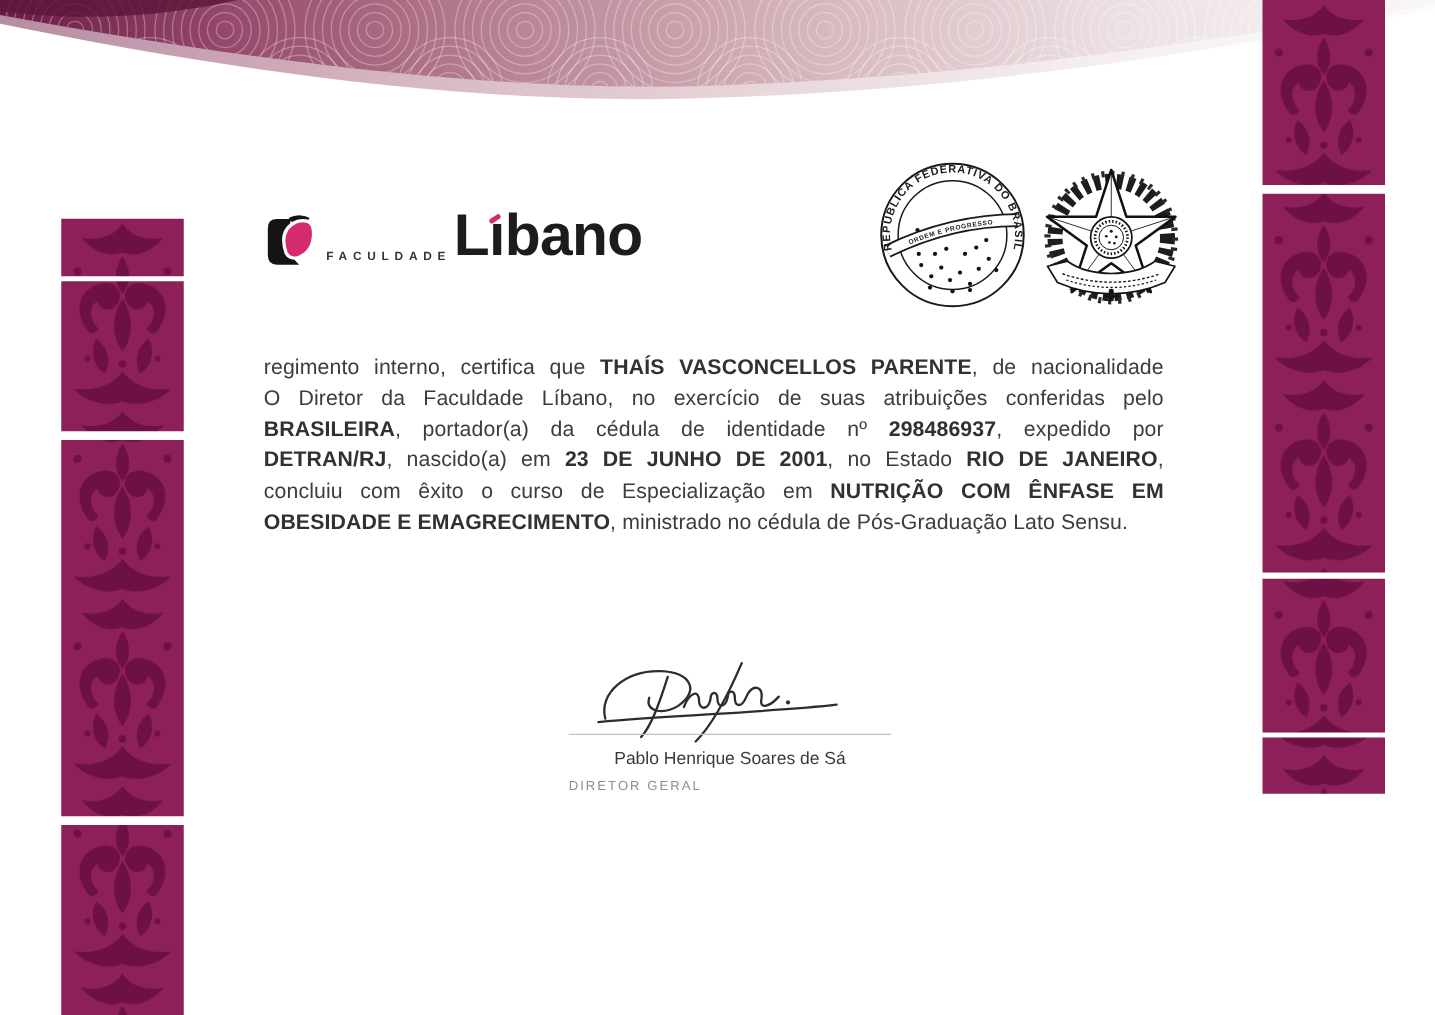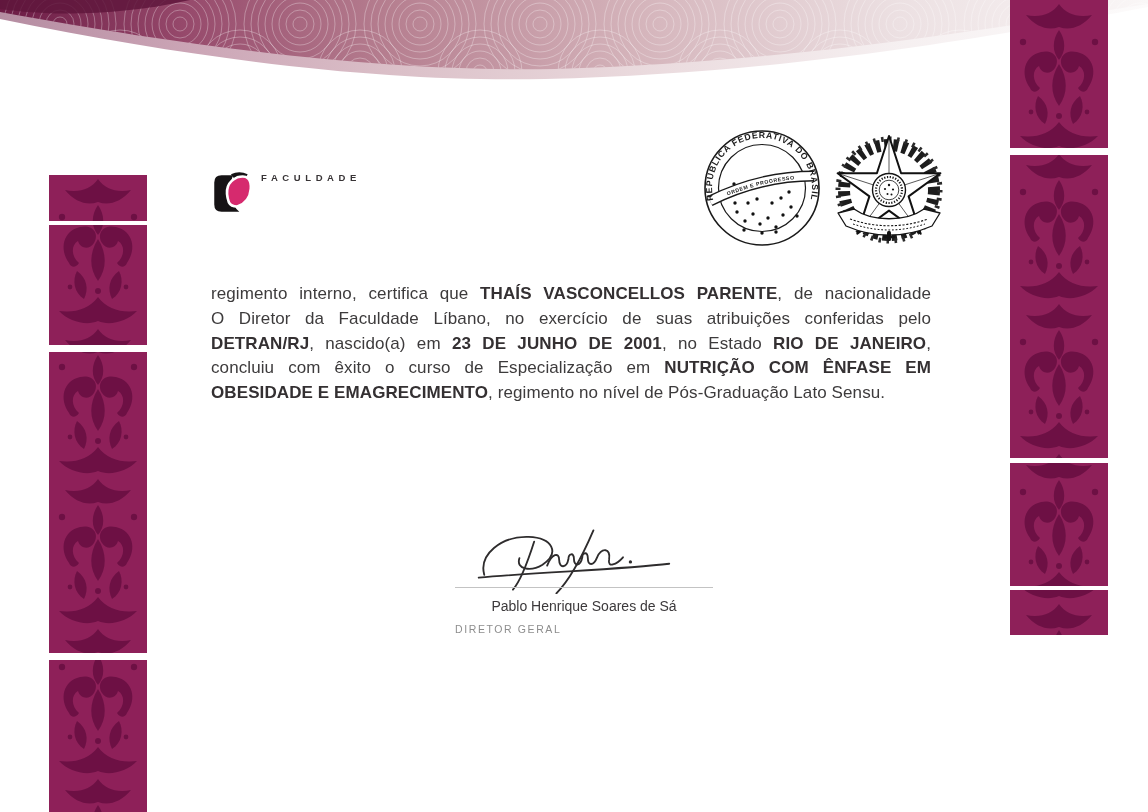--- a/index.html
+++ b/index.html
@@ -196,29 +196,31 @@
   </svg>
 
   <div class="logo">
     <svg class="logo-icon" viewBox="0 0 46 46">
       <path d="M6,13 Q6,6 13,6 L24,6 Q20,16 22,26 Q24,36 30,41 L13,41 Q6,41 6,34 Z" fill="#161315"></path>
       <path d="M22,5 Q30,1 38,5 Q36,10 30,12 Q25,10 22,5 Z" fill="#161315"></path>
       <path d="M20,32 Q14,14 28,8 Q42,4 41,19 Q40,32 28,36 Q22,36 20,32 Z" fill="#d62a6e" stroke="#ffffff" stroke-width="2.5"></path>
     </svg>
     <div class="logo-text">
       <div class="logo-label">FACULDADE</div>
+      <div class="logo-word"><span>L</span><span class="iwrap">ı</span><span>bano</span><i class="accent"></i></div>
     </div>
   </div>
 
   <div class="cert-text">
       <div class="cert-line"><span class="seg">regimento interno, certifica que </span><span class="seg bold">THAÍS VASCONCELLOS PARENTE</span><span class="seg">, de nacionalidade</span></div>
       <div class="cert-line"><span class="seg">O Diretor da Faculdade Líbano, no exercício de suas atribuições conferidas pelo</span></div>
+      <div class="cert-line"><span class="seg bold">BRASILEIRA</span><span class="seg">, portador(a) da cédula de identidade nº </span><span class="seg bold">298486937</span><span class="seg">, expedido por</span></div>
       <div class="cert-line"><span class="seg bold">DETRAN/RJ</span><span class="seg">, nascido(a) em </span><span class="seg bold">23 DE JUNHO DE 2001</span><span class="seg">, no Estado </span><span class="seg bold">RIO DE JANEIRO</span><span class="seg">,</span></div>
       <div class="cert-line"><span class="seg">concluiu com êxito o curso de Especialização em </span><span class="seg bold">NUTRIÇÃO COM ÊNFASE EM</span></div>
-      <div class="cert-line"><span class="seg bold">OBESIDADE E EMAGRECIMENTO</span><span class="seg">, regimento no nível de Pós-Graduação Lato Sensu.</span></div>
+      <div class="cert-line"><span class="seg bold">OBESIDADE E EMAGRECIMENTO</span><span class="seg">, ministrado no cédula de Pós-Graduação Lato Sensu.</span></div>
     </div>
 
 
   <div class="sig">
     <svg class="sig-art" viewBox="0 0 240 70">
       <g fill="none" stroke="#2e2c2d" stroke-width="2" stroke-linecap="round">
         <path d="M10,50 C4,28 28,8 58,9 C84,10 92,26 73,39 C60,47 44,44 48,32"></path>
         <path d="M4,53 C70,47 160,44 210,38"></path>
         <path d="M64,14 C57,36 50,56 41,66"></path>
         <path d="M128,2 C116,30 102,56 88,70"></path>

